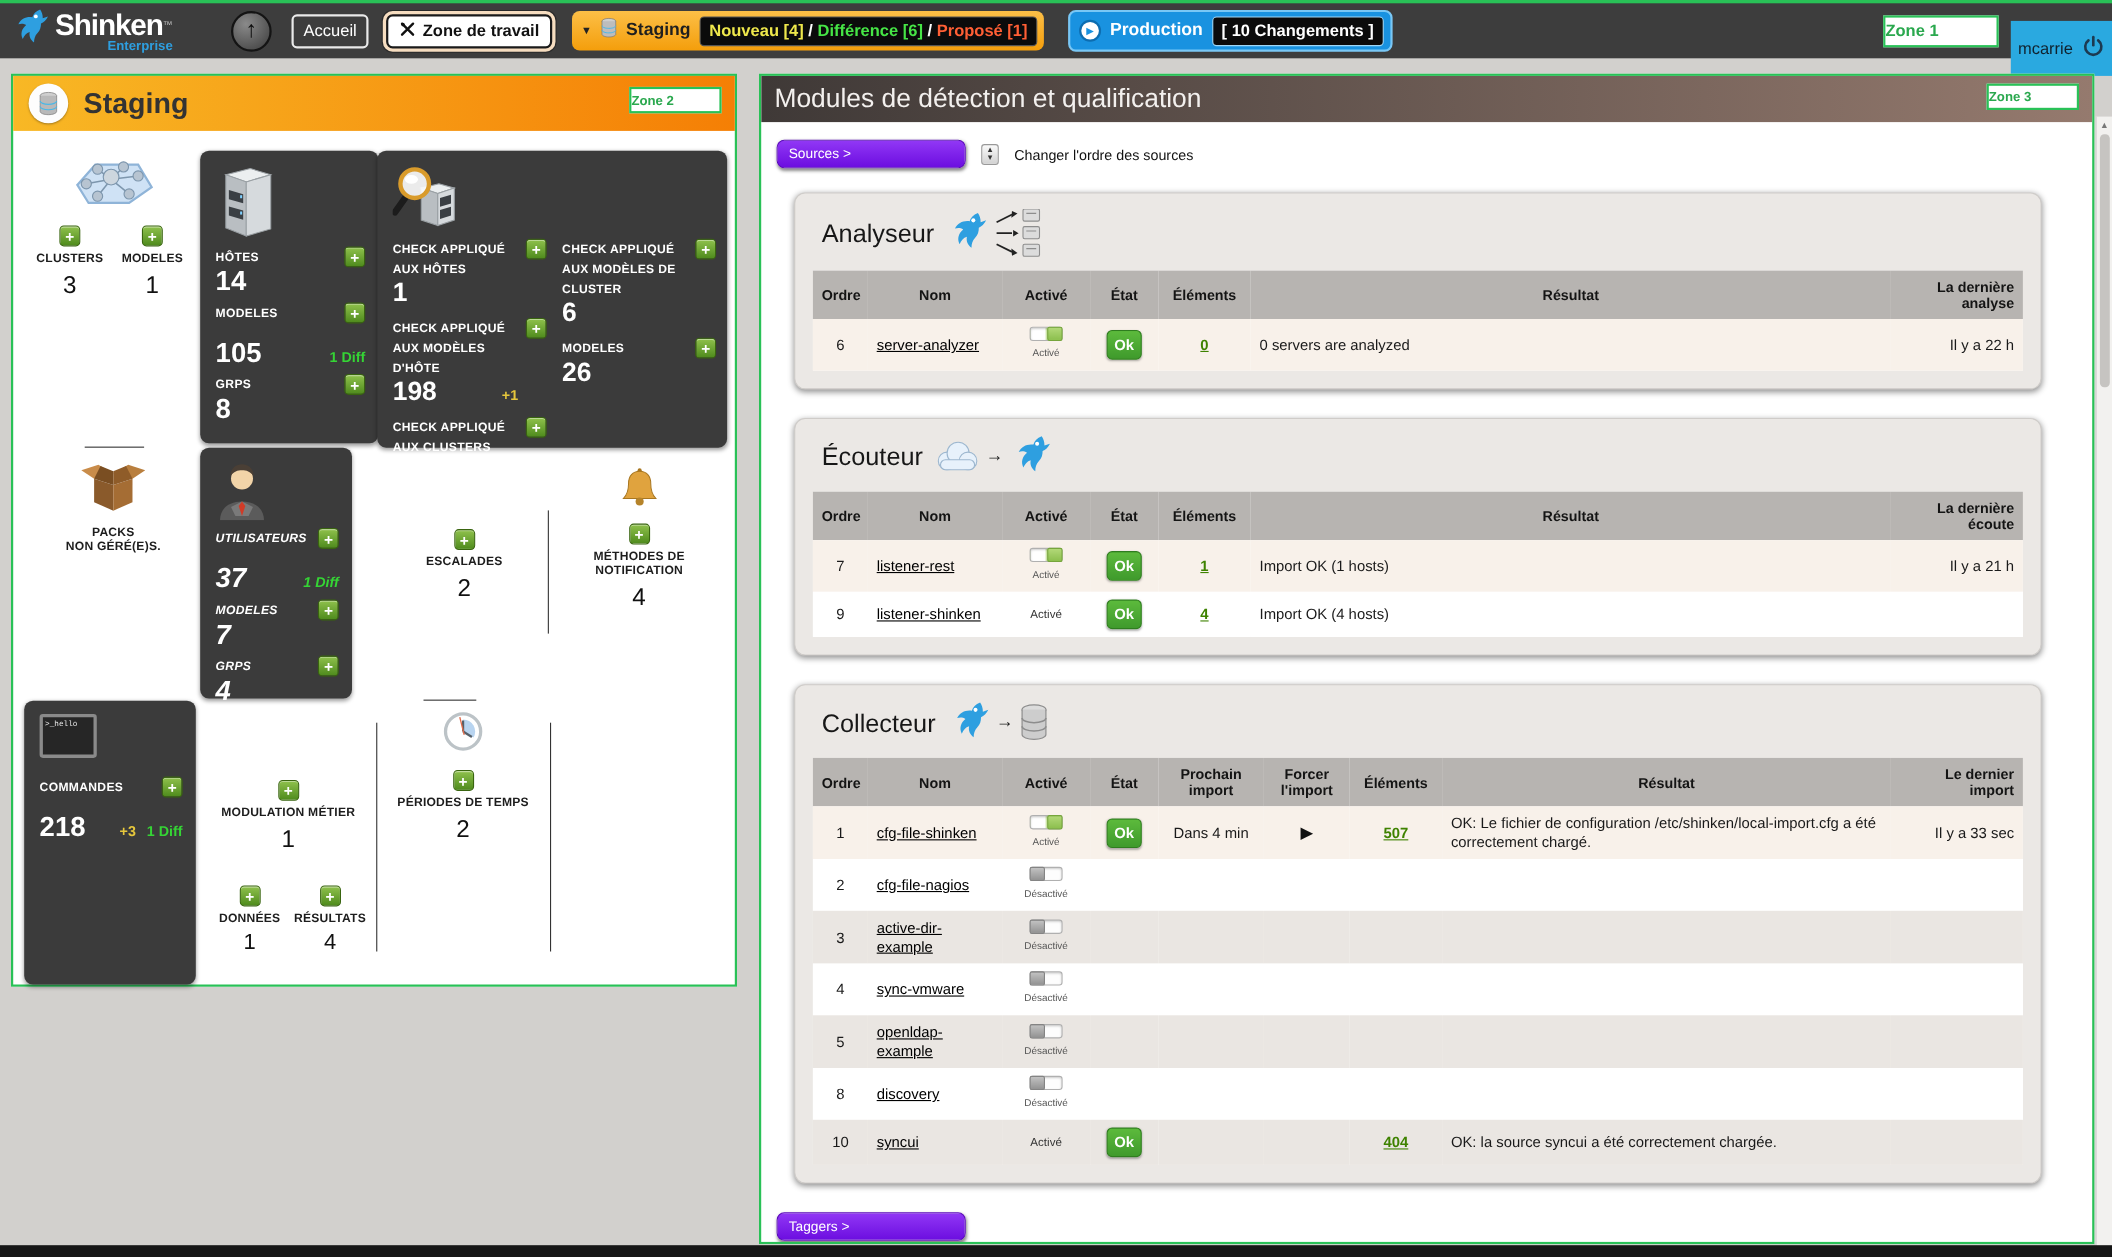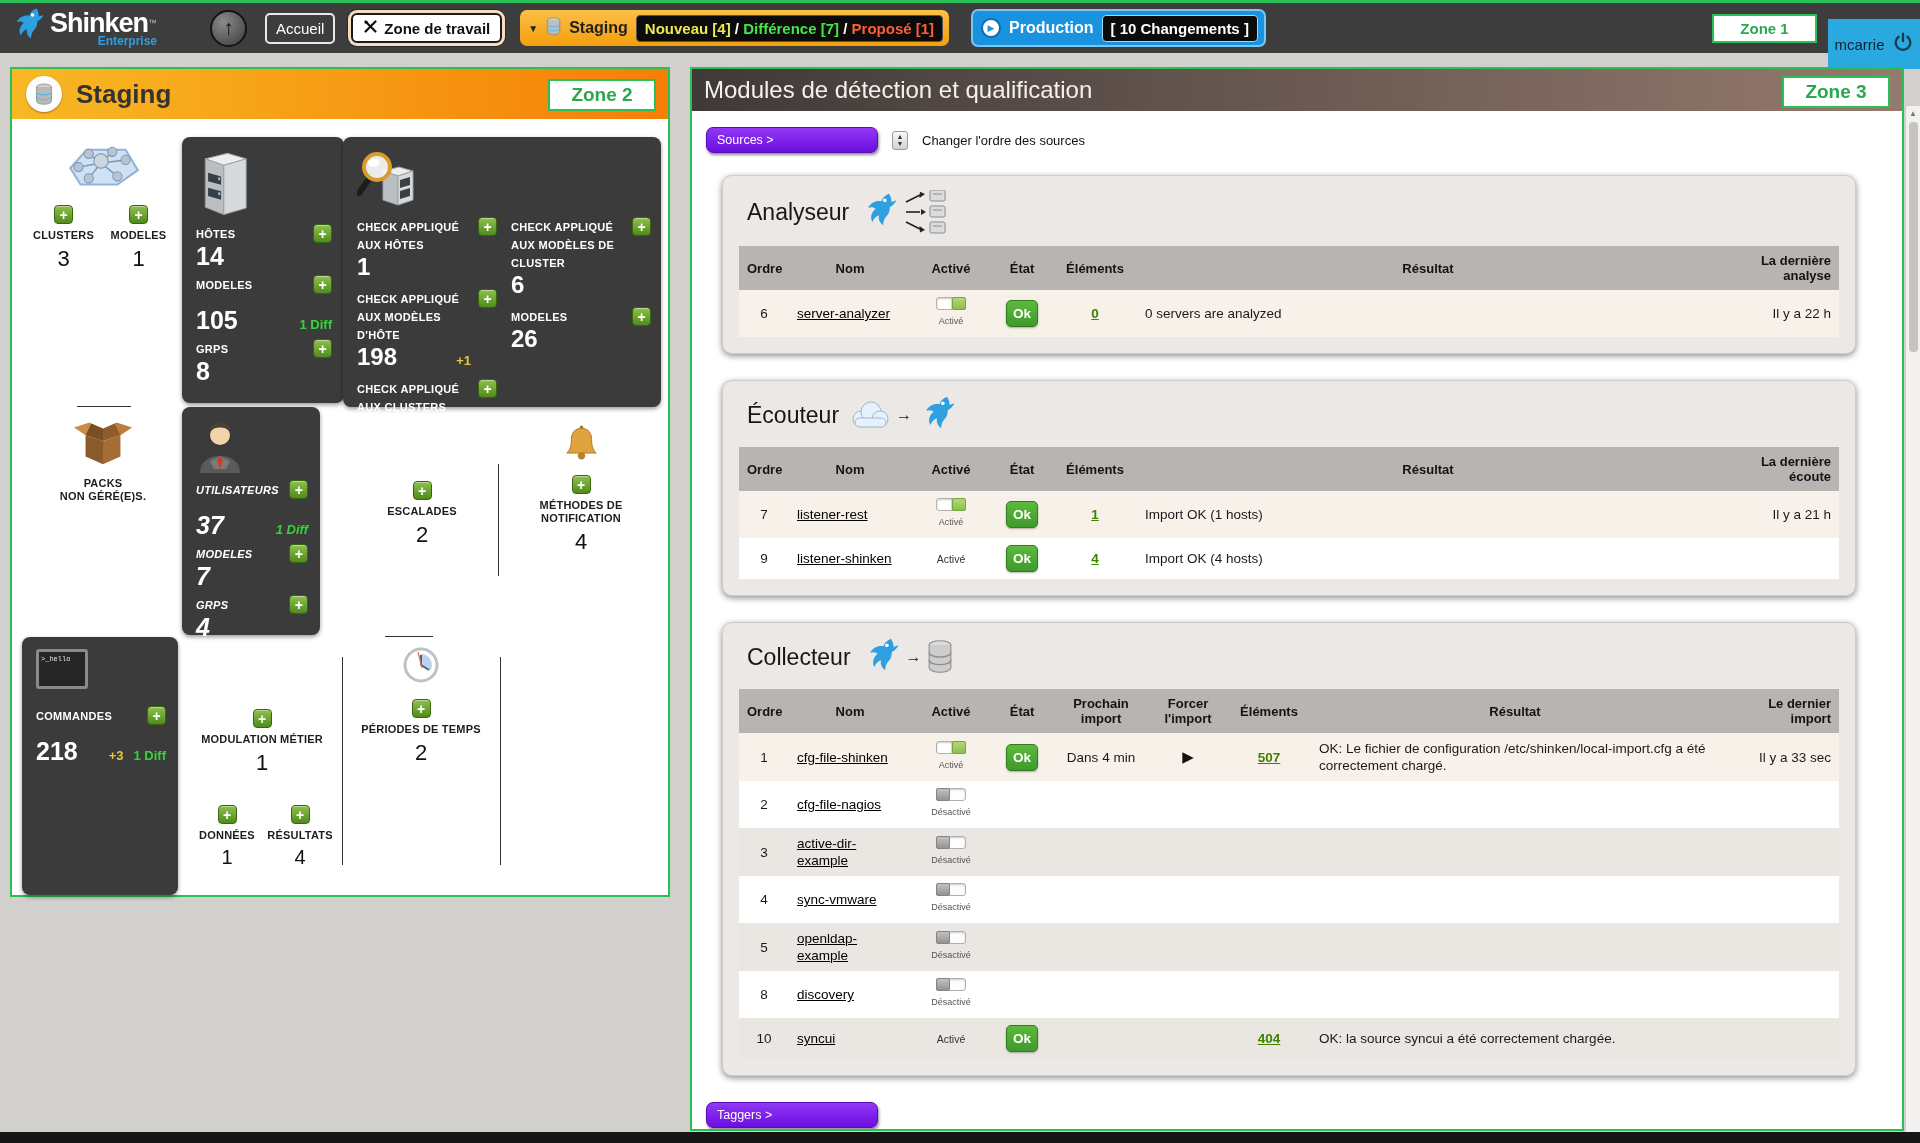--- a/index.html
+++ b/index.html
@@ -34,39 +34,39 @@
   .txt-sep{color:#fff;}
   .txt-difference{color:#46e546;}
   .txt-propose{color:#ff5f35;}
   .pill-production{background:#1992e0;border:2px solid #79c7f5;border-radius:7px;height:38px;
     display:flex;align-items:center;padding:0 6px 0 8px;gap:8px;margin-left:22px;cursor:pointer;}
   .prod-icon{width:20px;height:20px;border-radius:50%;background:#fff;color:#1992e0;
     display:flex;align-items:center;justify-content:center;font-size:9px;border:2px solid #0d6db0;}
   .pill-production .pill-label{color:#fff;}
   .pill-production .changes-box{color:#fff;border-color:#9fd7f7;}
   .zone-badge{background:#fff;border:2px solid #29c157;color:#2aa84e;font-weight:700;
-    font-size:15px;padding:4px 0;text-align:center;}
+    font-size:15px;padding:4px 0;text-align:left;}
   .topbar .zone-badge{position:absolute;right:103px;top:11px;width:105px;}
   .user-box{position:absolute;right:0;top:16px;width:92px;height:50px;background:#2aa9e0;
     display:flex;align-items:center;justify-content:center;gap:7px;cursor:pointer;}
   .user-name{font-size:15px;color:#10222e;}
 
   
   .main{position:relative;height:1079px;}
   .panel{position:absolute;background:#fff;border:2px solid #29c157;}
   .left-panel{left:10px;top:14px;width:660px;height:830px;}
   .right-panel{left:690px;top:14px;width:1214px;height:1064px;overflow:hidden;}
   .panel-header{height:50px;display:flex;align-items:center;position:relative;}
   .panel-header.orange{background:linear-gradient(90deg,#f8b825,#f57f05);}
   .panel-header.brown{background:linear-gradient(90deg,#3f3937,#957a6e);height:42px;}
   .ph-icon-circle{width:36px;height:36px;border-radius:50%;background:#fdfdfd;margin:0 14px 0 14px;
     display:flex;align-items:center;justify-content:center;box-shadow:0 1px 2px rgba(0,0,0,.35);}
   .ph-title{font-size:26px;color:#333;font-weight:600;}
   .panel-header.brown .ph-title{color:#f3f0ee;margin-left:12px;font-size:24px;font-weight:400;}
-  .panel-header .zone-badge{position:absolute;right:12px;top:10px;width:108px;font-size:19px;padding:3px 0;}
+  .panel-header .zone-badge{position:absolute;right:12px;top:10px;width:84px;font-size:12px;padding:3px 0;}
   .panel-header.brown .zone-badge{top:7px;}
 
   
   .tiles{position:relative;height:776px;}
   .tile{position:absolute;}
   .tile.dark{background:#3b3b3b;border-radius:8px;box-shadow:0 2px 4px rgba(0,0,0,.4);}
   .tile-icon{margin:12px 0 4px 14px;height:70px;display:flex;align-items:flex-start;}
   .drow{padding:0 12px 0 14px;margin-top:5px;}
   .drow-top{display:flex;align-items:center;justify-content:space-between;}
   .dlabel{color:#fff;font-size:11px;font-weight:700;letter-spacing:.3px;line-height:12px;}
@@ -180,21 +180,21 @@
       <svg width="15" height="19" viewBox="0 0 24 30">
           <ellipse cx="12" cy="5" rx="10" ry="4" fill="#cfcfcf" stroke="#777"></ellipse>
           <path d="M2 5v19c0 2.2 4.5 4 10 4s10-1.8 10-4V5" fill="#bdbdbd" stroke="#777"></path>
           <path d="M2 11.5c0 2.2 4.5 4 10 4s10-1.8 10-4M2 18c0 2.2 4.5 4 10 4s10-1.8 10-4" fill="none" stroke="#49b8e8" stroke-width="1.4"></path>
         </svg>
     </span>
     <span class="pill-label">Staging</span>
     <span class="changes-box">
       <span class="txt-nouveau">Nouveau [4]</span>
       <span class="txt-sep">/</span>
-      <span class="txt-difference">Différence [7]</span>
+      <span class="txt-difference">Différence [6]</span>
       <span class="txt-sep">/</span>
       <span class="txt-propose">Proposé [1]</span>
     </span>
   </div>
   <div class="pill-production">
     <span class="prod-icon">
         <span>▶</span>
       </span>
     <span class="pill-label">Production</span>
     <span class="changes-box">[ 10 Changements ]</span>

